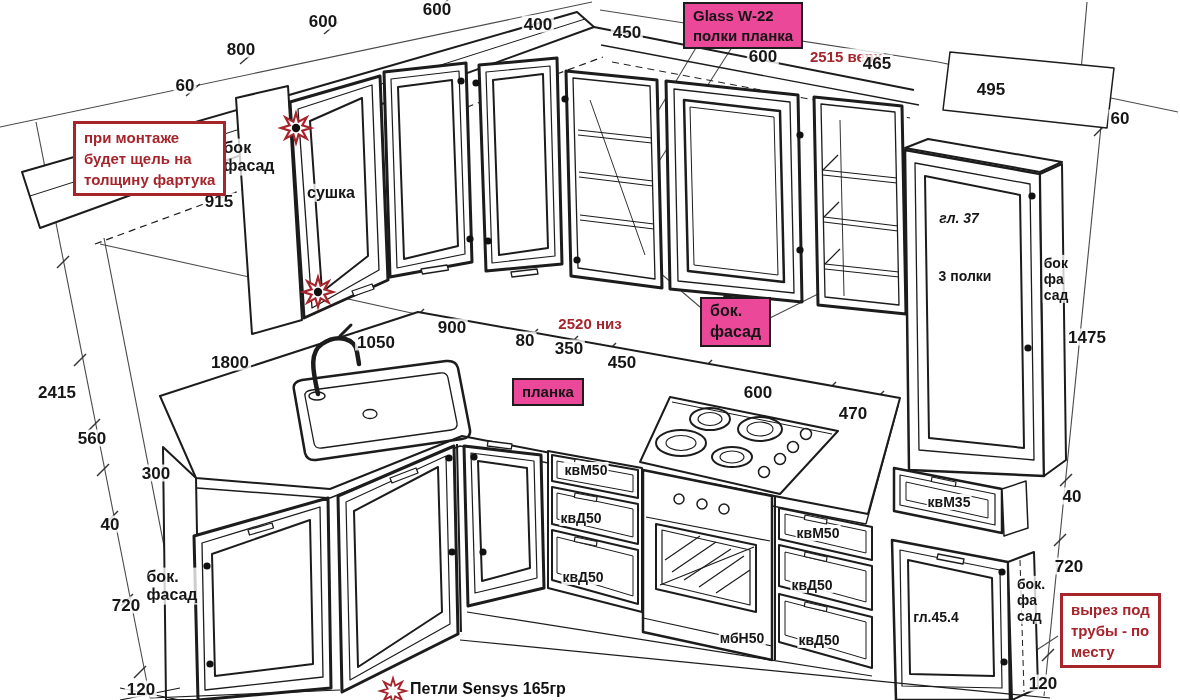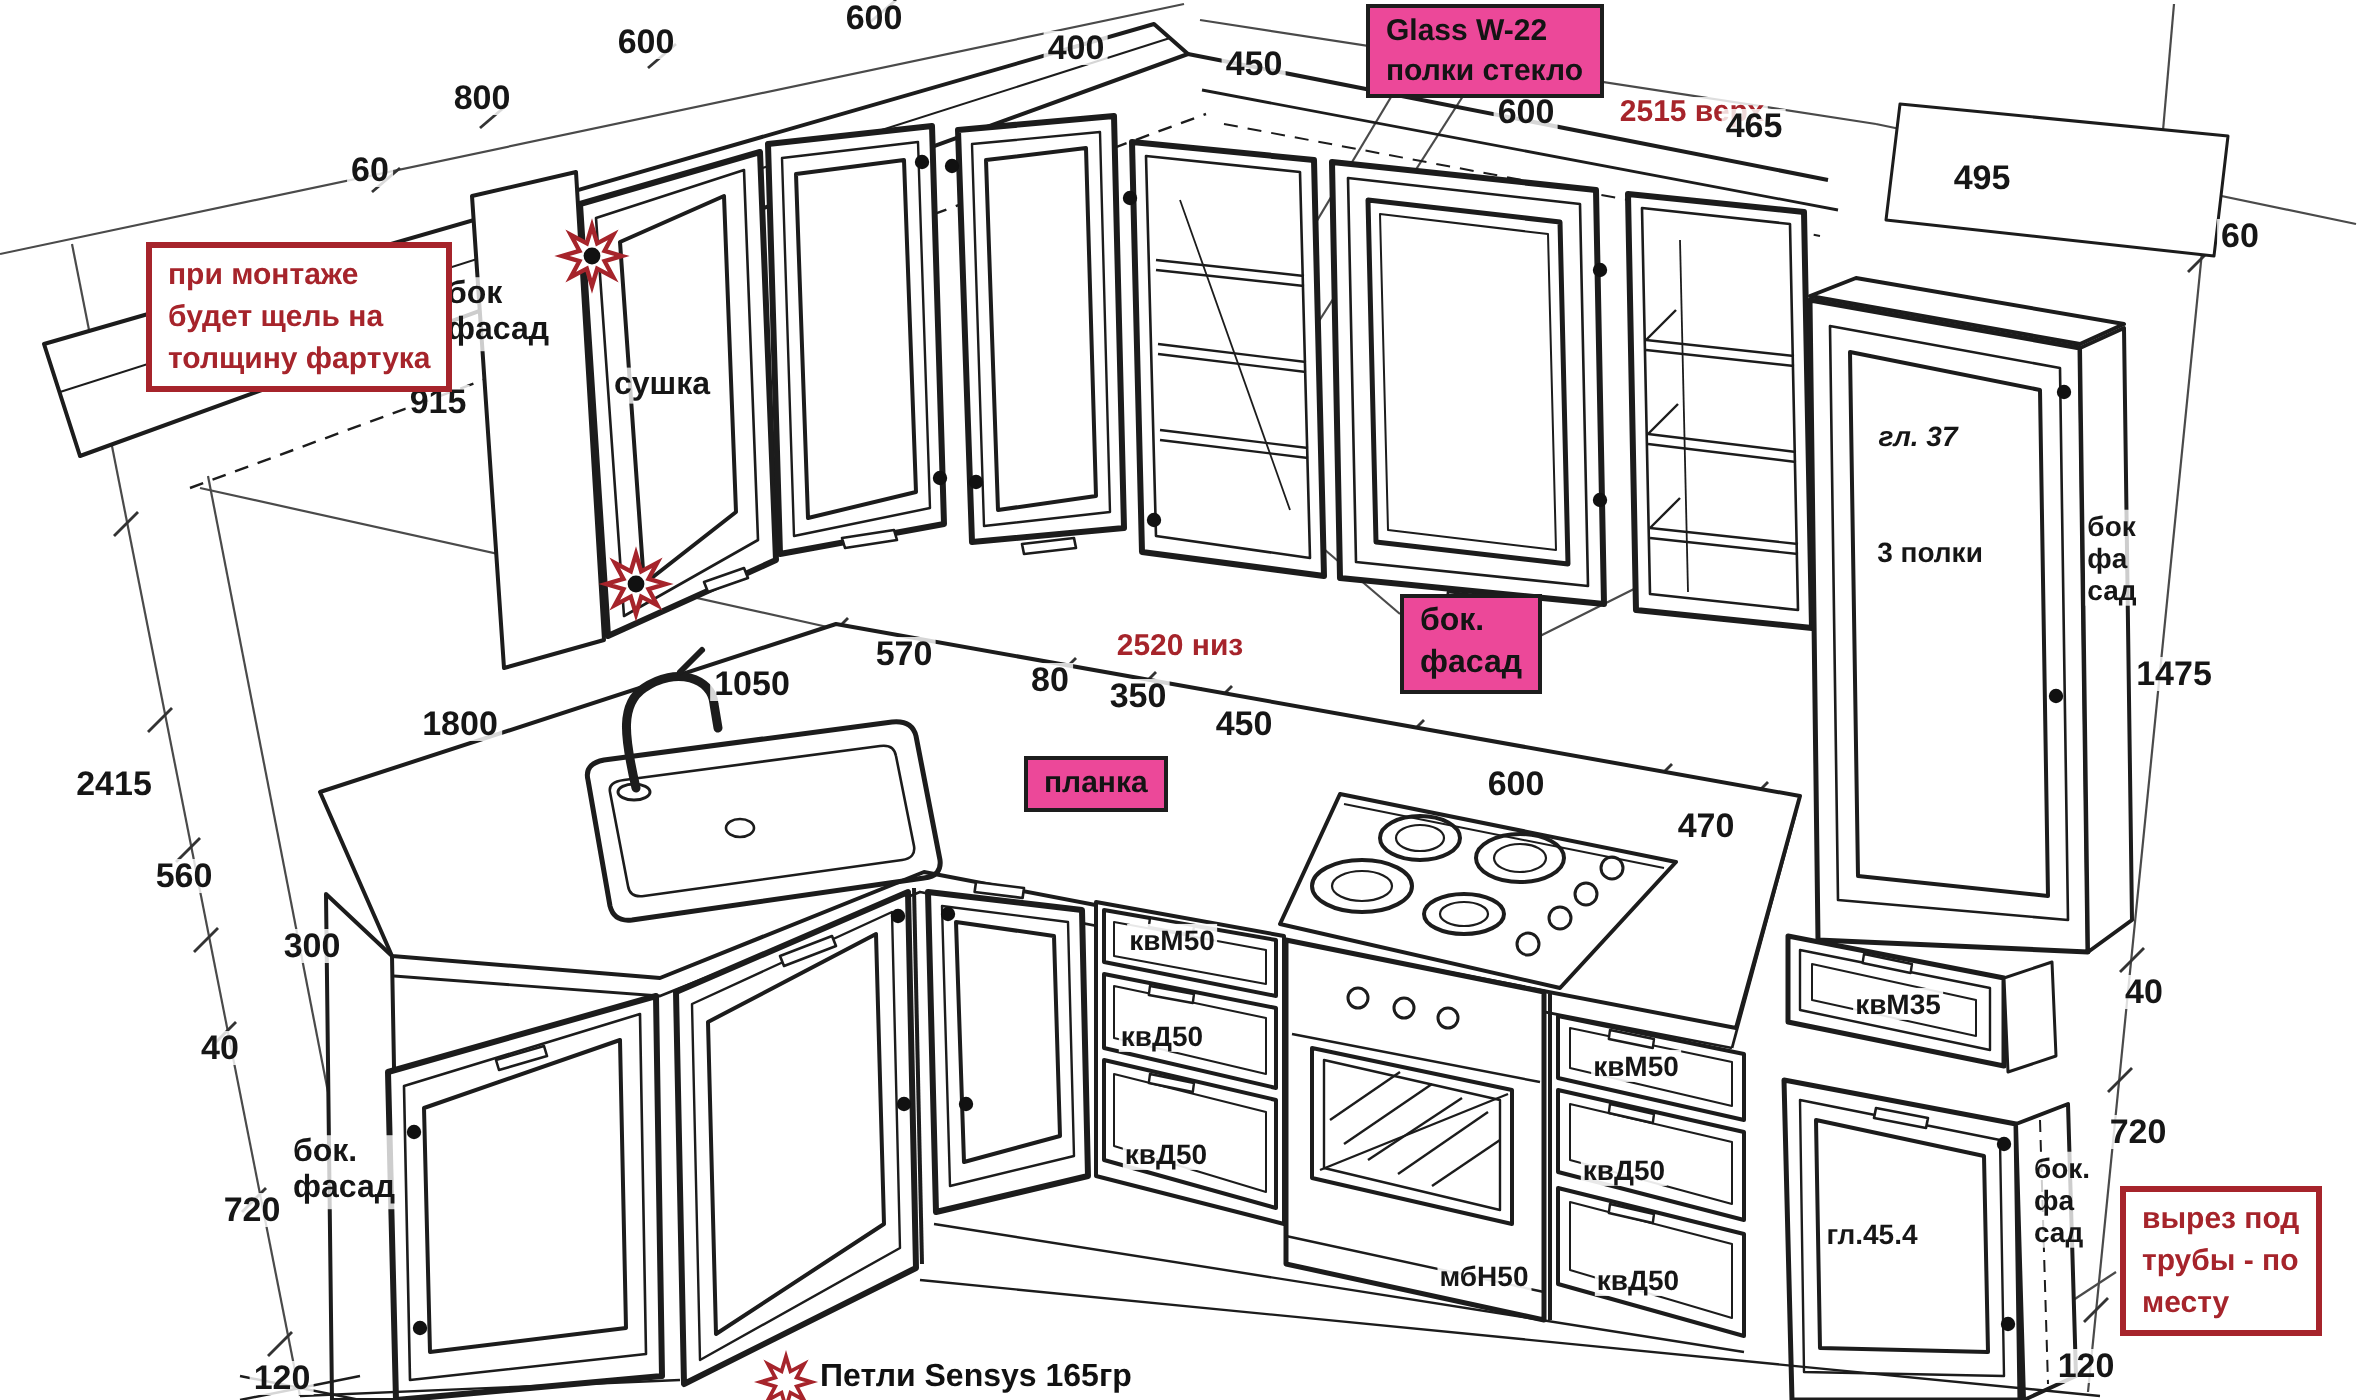--- a/index.html
+++ b/index.html
@@ -315,21 +315,21 @@
     <div>месту</div>
   </div>
   <div class="note-box" style="left:73px;top:121px;">
     <div>при монтаже</div>
     <div>будет щель на</div>
     <div>толщину фартука</div>
   </div>
 
   <div class="white-box" style="left:683px;top:2px;">
     <div>Glass W-22</div>
-    <div>полки стекло</div>
+    <div>полки планка</div>
   </div>
   <div class="white-box" style="left:700px;top:297px;font-size:16px;">
     <div>бок.</div>
     <div>фасад</div>
   </div>
   <div class="white-box" style="left:512px;top:378px;">
     <div>планка</div>
   </div>
 
   <div class="dim sm red-t" style="left:846px;top:42px;">2515 верх</div>
@@ -349,21 +349,21 @@
   <div class="dim" style="left:219px;top:201px;">915</div>
   <div class="dim" style="left:57px;top:392px;">2415</div>
   <div class="dim" style="left:92px;top:438px;">560</div>
   <div class="dim" style="left:156px;top:473px;">300</div>
   <div class="dim" style="left:110px;top:524px;">40</div>
   <div class="dim" style="left:126px;top:605px;">720</div>
   <div class="dim" style="left:141px;top:689px;">120</div>
 
   <div class="dim" style="left:230px;top:362px;">1800</div>
   <div class="dim" style="left:376px;top:342px;">1050</div>
-  <div class="dim" style="left:452px;top:327px;">570</div>
+  <div class="dim" style="left:452px;top:327px;">900</div>
   <div class="dim" style="left:525px;top:340px;">80</div>
   <div class="dim" style="left:569px;top:348px;">350</div>
   <div class="dim" style="left:622px;top:362px;">450</div>
   <div class="dim" style="left:758px;top:392px;">600</div>
   <div class="dim" style="left:853px;top:413px;">470</div>
 
   <div class="dim" style="left:1087px;top:337px;">1475</div>
   <div class="dim" style="left:1072px;top:496px;">40</div>
   <div class="dim" style="left:1069px;top:566px;">720</div>
   <div class="dim" style="left:1043px;top:683px;">120</div>

